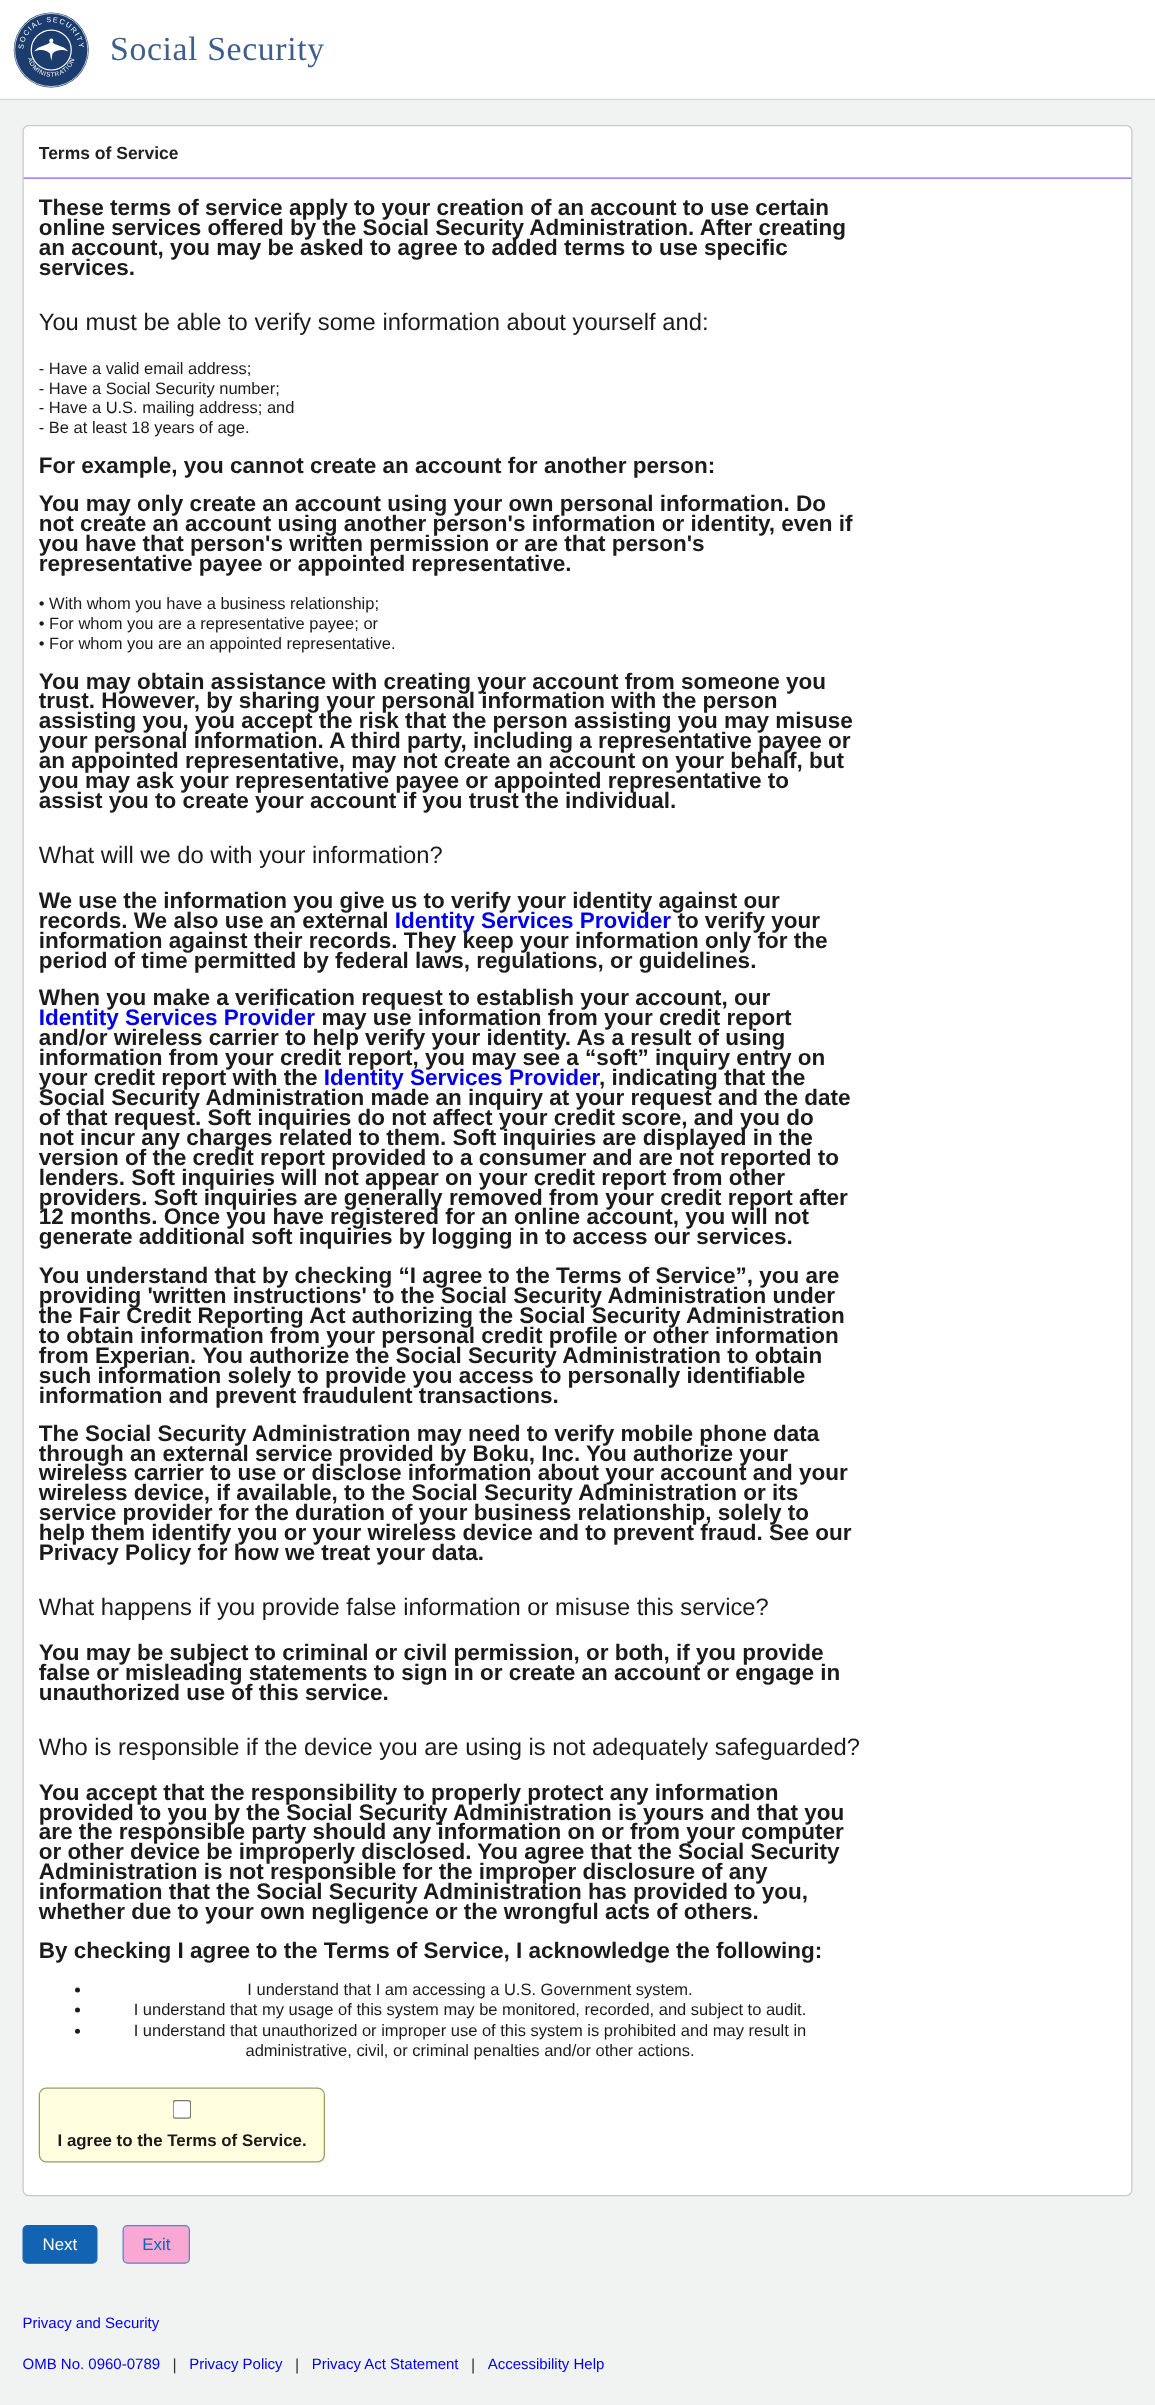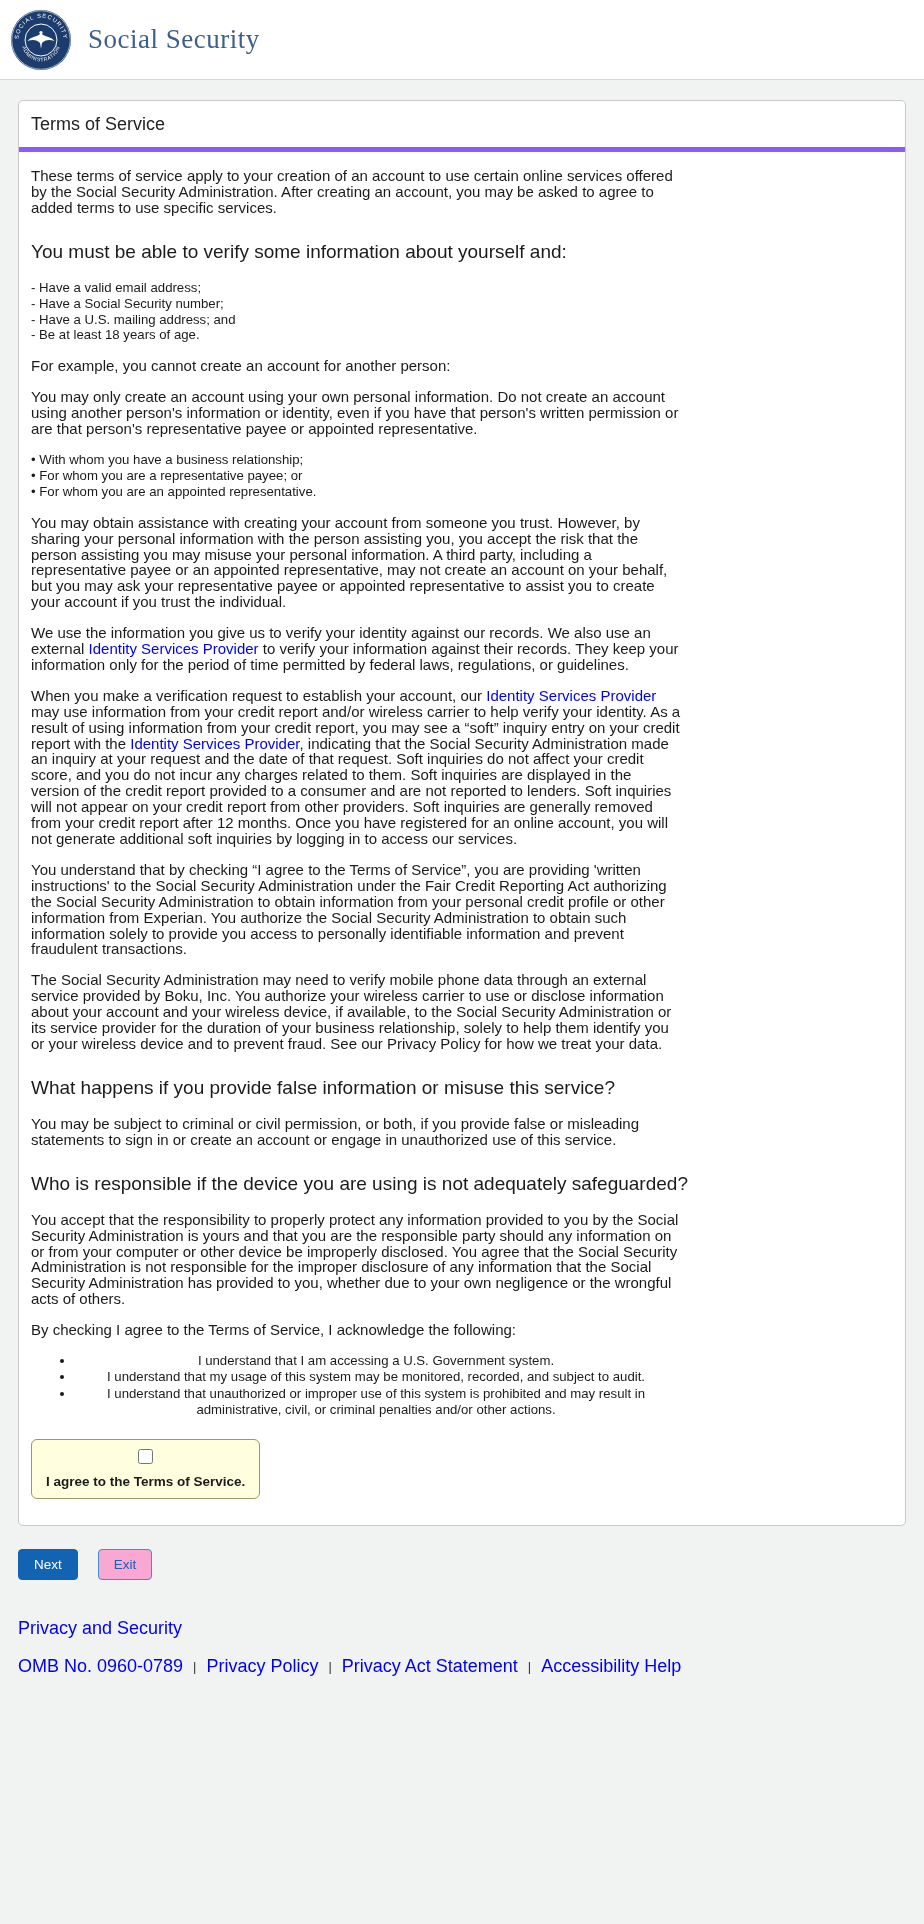--- a/index.html
+++ b/index.html
@@ -32,32 +32,33 @@
   }
   
   .page-wrap { padding:0 18px; }
   .card {
     background:#fff;
     border:1px solid #c9c9c9;
     border-radius:5px;
     margin-top:20px;
   }
   .card-title {
-    font-size:18px;
-    font-weight:400;
+    font-size:14px;
+    font-weight:700;
     color:#222;
     padding:13px 12px 12px;
-    border-bottom:5px solid #8b5cf6;
+    border-bottom:1px solid #8b5cf6;
   }
   .card-body { padding:1px 12px 26px; }
   .card-body p {
-    font-size:15px;
+    font-size:18px;
     line-height:15.9px;
     margin:15px 0;
     max-width:652px;
+    font-weight:bold;
   }
   .plain-list { max-width:652px; margin:15px 0; }
   .plain-list > div { font-size:13.2px; line-height:15.9px; }
   h2 {
     font-size:19px;
     font-weight:400;
     color:#1b1b1b;
     margin:25px 0 17px;
     max-width:740px;
   }
@@ -107,21 +108,21 @@
     border:1px solid var(--button-blue,#1263b2);
     color:#fff;
   }
   .btn-secondary {
     background:#f9a8d4;
     border:1px solid #4a8cc7;
     color:var(--button-blue,#1263b2);
   }
   
   .footer { margin-top:38px; }
-  .footer a { font-size:18px; }
+  .footer a { font-size:12px; }
   .footer-row {
     margin-top:17px;
     display:flex;
     align-items:center;
     gap:10px;
   }
   .sep { color:#333; font-size:12.8px; }
 </style>
 </head>
 <body>
@@ -170,20 +171,21 @@
 
       <div class="plain-list">
         <div>• With whom you have a business relationship;</div>
         <div>• For whom you are a representative payee; or</div>
         <div>• For whom you are an appointed representative.</div>
       </div>
 
       <p>You may obtain assistance with creating your account from someone you trust. However, by sharing your personal information with the person assisting you, you accept the risk that the person assisting you may misuse your personal information. A third party, including a representative payee or an appointed representative, may not create an account on your behalf, but you may ask your representative payee or appointed representative to assist you to create your account if you trust the individual.</p>
 
 
+      <h2>What will we do with your information?</h2>
 
       <p><span>We use the information you give us to verify your identity against our records. We also use an external </span><a href="#">Identity Services Provider</a><span> to verify your information against their records. They keep your information only for the period of time permitted by federal laws, regulations, or guidelines.</span></p>
 
       <p><span>When you make a verification request to establish your account, our </span><a href="#">Identity Services Provider</a><span> may use information from your credit report and/or wireless carrier to help verify your identity. As a result of using information from your credit report, you may see a “soft” inquiry entry on your credit report with the </span><a href="#">Identity Services Provider</a><span>, indicating that the Social Security Administration made an inquiry at your request and the date of that request. Soft inquiries do not affect your credit score, and you do not incur any charges related to them. Soft inquiries are displayed in the version of the credit report provided to a consumer and are not reported to lenders. Soft inquiries will not appear on your credit report from other providers. Soft inquiries are generally removed from your credit report after 12 months. Once you have registered for an online account, you will not generate additional soft inquiries by logging in to access our services.</span></p>
 
       <p>You understand that by checking “I agree to the Terms of Service”, you are providing 'written instructions' to the Social Security Administration under the Fair Credit Reporting Act authorizing the Social Security Administration to obtain information from your personal credit profile or other information from Experian. You authorize the Social Security Administration to obtain such information solely to provide you access to personally identifiable information and prevent fraudulent transactions.</p>
 
       <p>The Social Security Administration may need to verify mobile phone data through an external service provided by Boku, Inc. You authorize your wireless carrier to use or disclose information about your account and your wireless device, if available, to the Social Security Administration or its service provider for the duration of your business relationship, solely to help them identify you or your wireless device and to prevent fraud. See our Privacy Policy for how we treat your data.</p>
 
       <h2>What happens if you provide false information or misuse this service?</h2>

